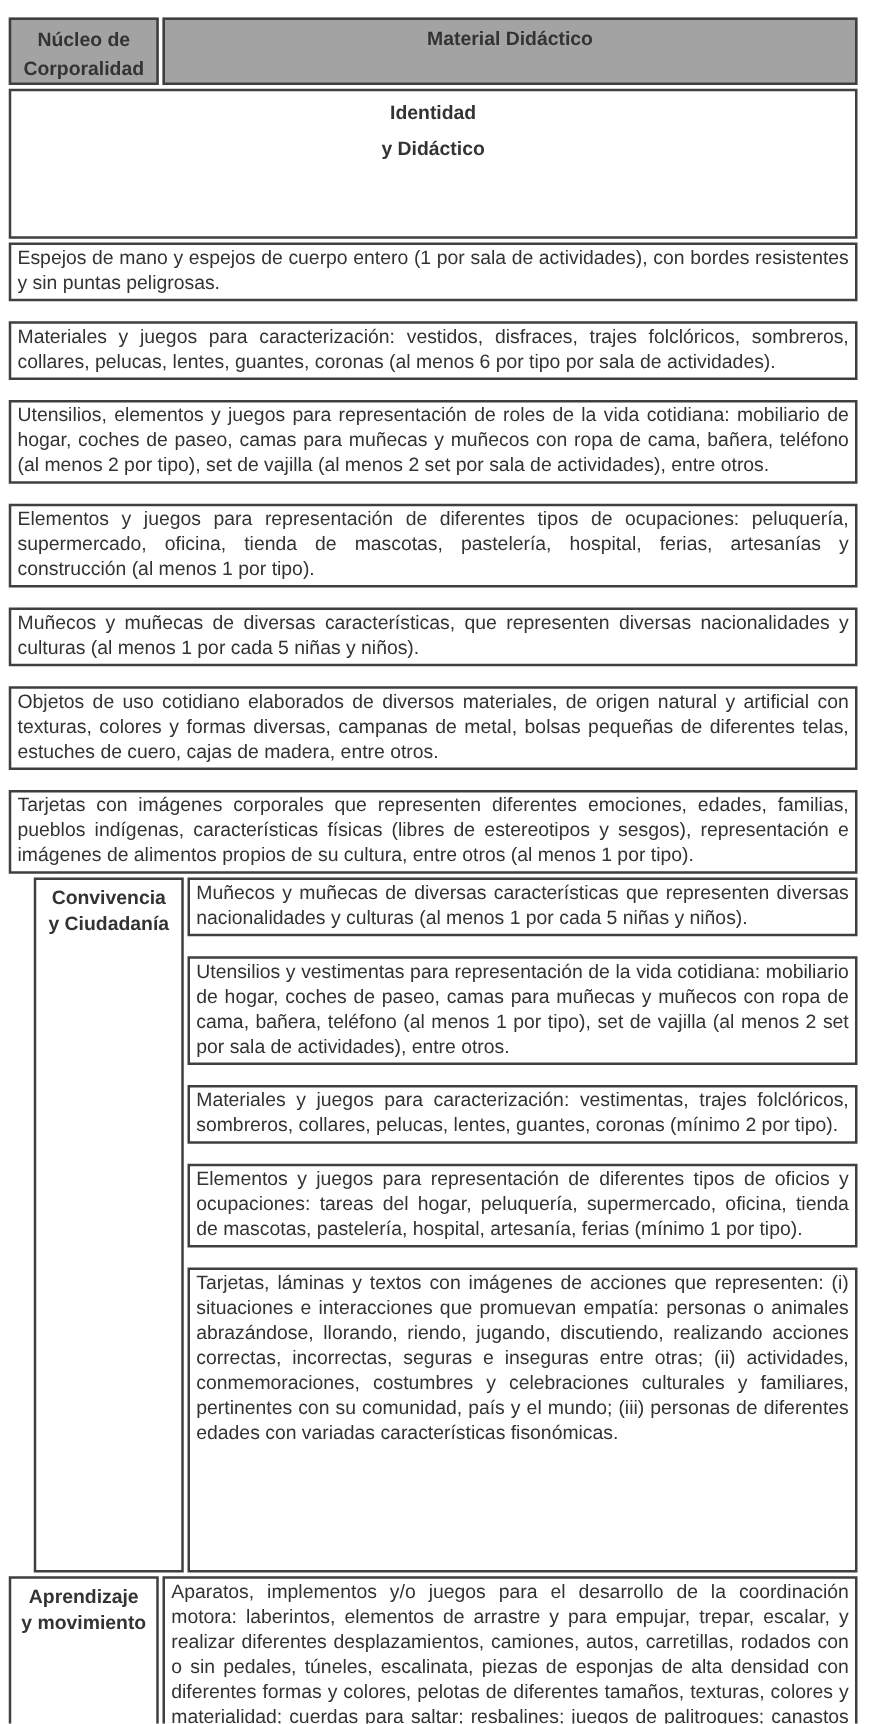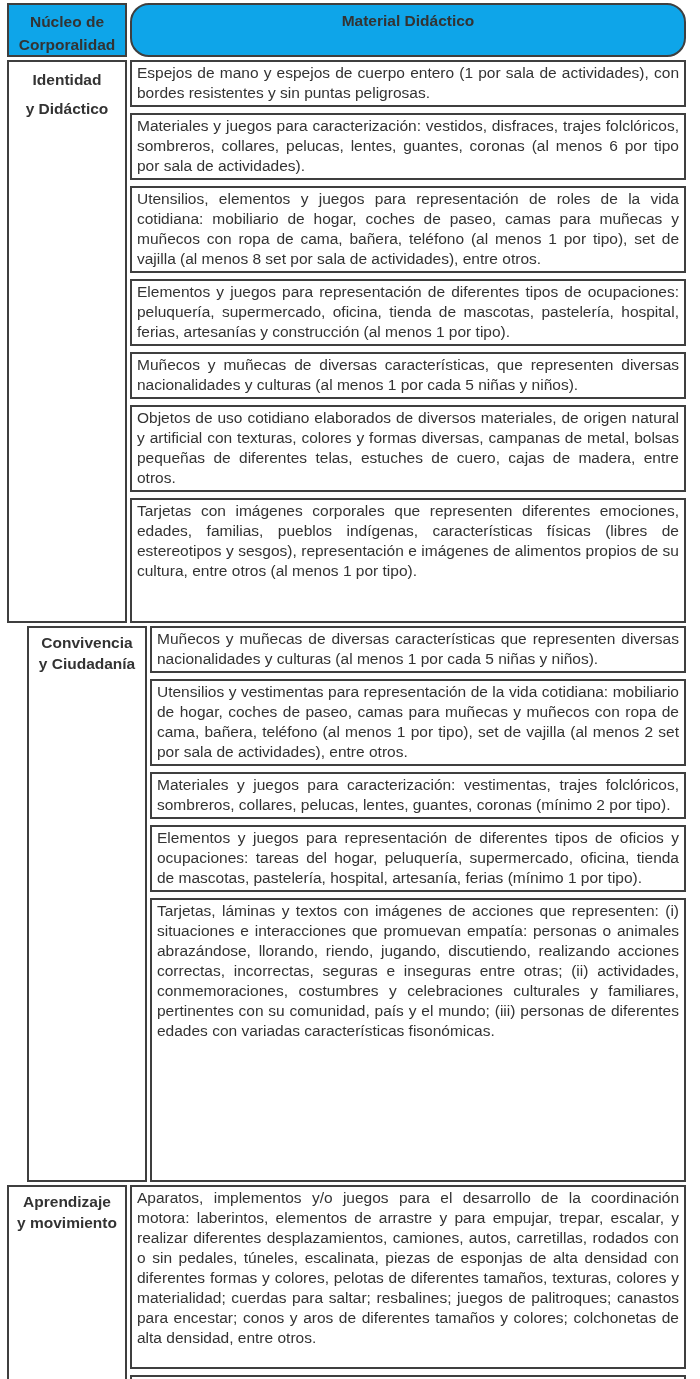--- a/index.html
+++ b/index.html
@@ -21,28 +21,29 @@
     flex-direction: column;
     gap: 3px;
   }
   .row { display: flex; gap: 3px; align-items: stretch; }
   .cell {
     box-sizing: border-box;
     border: 2px solid #3f3f3f;
     background: #ffffff;
   }
   .col-left { flex: 0 0 120px; }
-  .col-right { flex: 1; min-width: 0; border-radius: 19px; }
+  .col-right { flex: 1; min-width: 0; }
 
   
   .header-cell {
-    background: #0ea5e9;
+    background: #a3a3a3;
     font-weight: bold;
     text-align: center;
     font-size: 15.5px;
+    margin-top: 11px;
   }
   .header-left {
     height: 54px;
     padding-top: 5px;
     line-height: 23px;
   }
   .header-right {
     height: 54px;
     padding-top: 7px;
   }
@@ -56,33 +57,33 @@
     padding-top: 4px;
   }
   .label-cell.spread { line-height: 29px; padding-top: 3px; }
 
   
   .items {
     flex: 1;
     min-width: 0;
     display: flex;
     flex-direction: column;
-    gap: 6px;
+    gap: 16px;
   }
   .item {
     box-sizing: border-box;
     border: 2px solid #3f3f3f;
     background: #ffffff;
     padding: 1px 5px 2px 5px;
     font-size: 15.5px;
     line-height: 20px;
     text-align: justify;
     text-justify: inter-word;
   }
-  .sec1 { min-height: 563px; }
+  .sec1 { min-height: 563px; flex-direction: column; }
   .sec2 { min-height: 556px; padding-left: 20px; }
   .sec3 { min-height: 196px; }
   .sec1 .items .item:last-child,
   .sec2 .items .item:last-child { flex: 1; }
   .sec3 .item.main { min-height: 184px; }
   .item.stub {
     flex: 0 0 auto;
     height: 14px;
     border-bottom: none;
     padding: 0;
@@ -105,21 +106,21 @@
     </div>
 
     <div class="row sec1">
       <div class="cell col-left label-cell spread">
         <div>Identidad</div>
         <div>y Didáctico</div>
       </div>
       <div class="items col-right">
         <div class="item">Espejos de mano y espejos de cuerpo entero (1 por sala de actividades), con bordes resistentes y sin puntas peligrosas.</div>
         <div class="item">Materiales y juegos para caracterización: vestidos, disfraces, trajes folclóricos, sombreros, collares, pelucas, lentes, guantes, coronas (al menos 6 por tipo por sala de actividades).</div>
-        <div class="item">Utensilios, elementos y juegos para representación de roles de la vida cotidiana: mobiliario de hogar, coches de paseo, camas para muñecas y muñecos con ropa de cama, bañera, teléfono (al menos 1 por tipo), set de vajilla (al menos 8 set por sala de actividades), entre otros.</div>
+        <div class="item">Utensilios, elementos y juegos para representación de roles de la vida cotidiana: mobiliario de hogar, coches de paseo, camas para muñecas y muñecos con ropa de cama, bañera, teléfono (al menos 2 por tipo), set de vajilla (al menos 2 set por sala de actividades), entre otros.</div>
         <div class="item">Elementos y juegos para representación de diferentes tipos de ocupaciones: peluquería, supermercado, oficina, tienda de mascotas, pastelería, hospital, ferias, artesanías y construcción (al menos 1 por tipo).</div>
         <div class="item">Muñecos y muñecas de diversas características, que representen diversas nacionalidades y culturas (al menos 1 por cada 5 niñas y niños).</div>
         <div class="item">Objetos de uso cotidiano elaborados de diversos materiales, de origen natural y artificial con texturas, colores y formas diversas, campanas de metal, bolsas pequeñas de diferentes telas, estuches de cuero, cajas de madera, entre otros.</div>
         <div class="item">Tarjetas con imágenes corporales que representen diferentes emociones, edades, familias, pueblos indígenas, características físicas (libres de estereotipos y sesgos), representación e imágenes de alimentos propios de su cultura, entre otros (al menos 1 por tipo).</div>
       </div>
     </div>
 
     <div class="row sec2">
       <div class="cell col-left label-cell">
         <div>Convivencia</div>

